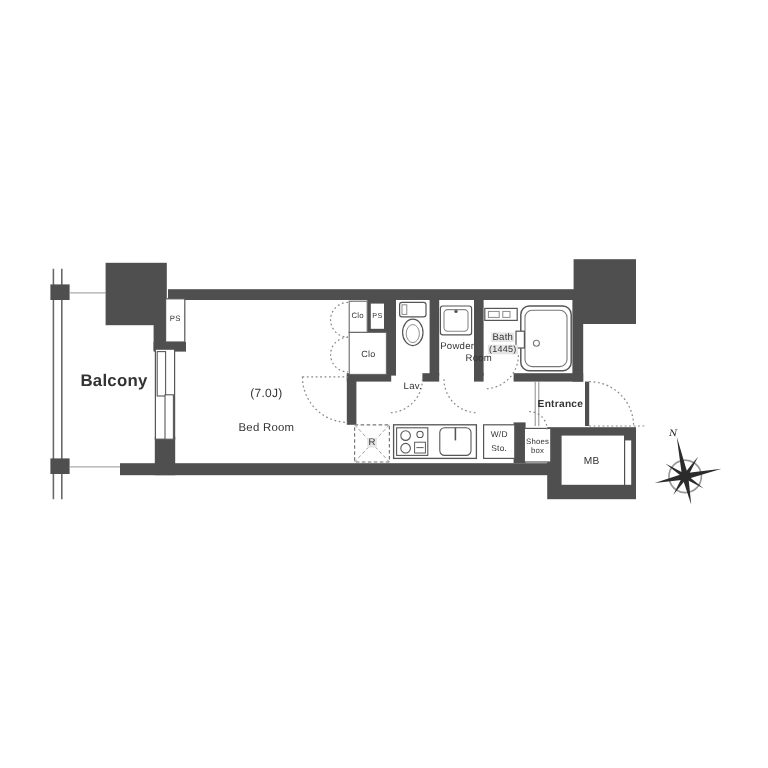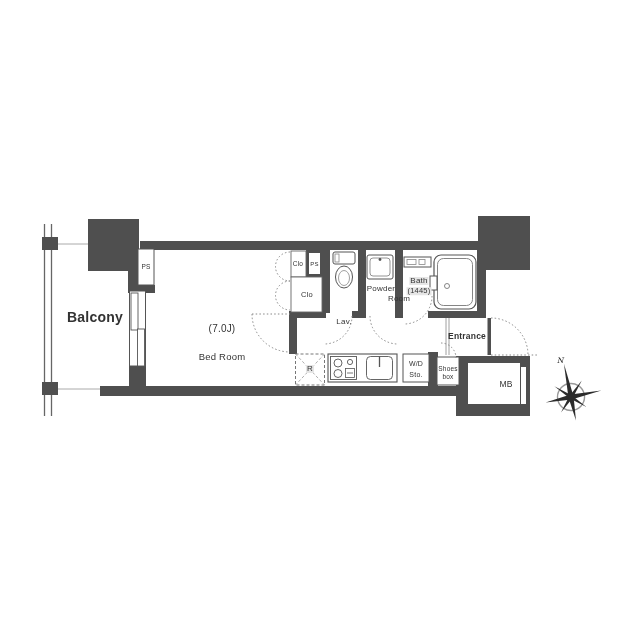--- a/index.html
+++ b/index.html
@@ -152,15 +152,15 @@
   <span class="lbl" style="left:381px;top:289px;font-size:8px;">Powder</span>
   <span class="lbl" style="left:399px;top:299px;font-size:8px;">Room</span>
   <span class="lbl bg" style="left:419px;top:281px;font-size:8px;">Bath</span>
   <span class="lbl bg" style="left:419px;top:291px;font-size:7.5px;">(1445)</span>
   <span class="lbl" style="left:467px;top:336px;font-size:8.5px;font-weight:bold;">Entrance</span>
   <span class="lbl bg" style="left:310px;top:369px;font-size:8px;">R</span>
   <span class="lbl" style="left:416px;top:363px;font-size:7px;">W/D</span>
   <span class="lbl" style="left:416px;top:374px;font-size:7px;">Sto.</span>
   <span class="lbl" style="left:448px;top:369px;font-size:6.5px;">Shoes</span>
   <span class="lbl" style="left:448px;top:377px;font-size:6.5px;">box</span>
-  <span class="lbl" style="left:506px;top:384px;font-size:8.5px;">MB</span>
+  <span class="lbl" style="left:493px;top:384px;font-size:8.5px;">MB</span>
   <span class="lbl compass-n" style="left:561px;top:361px;font-size:7.5px;">N</span>
 </div>
 
 </body></html>

